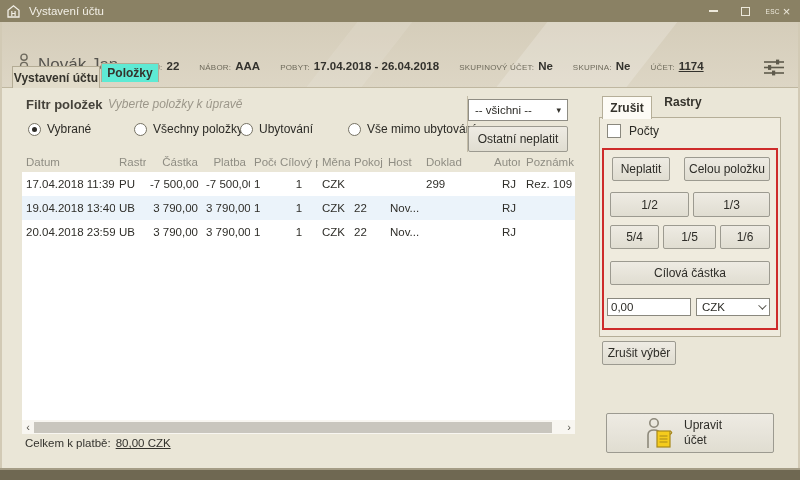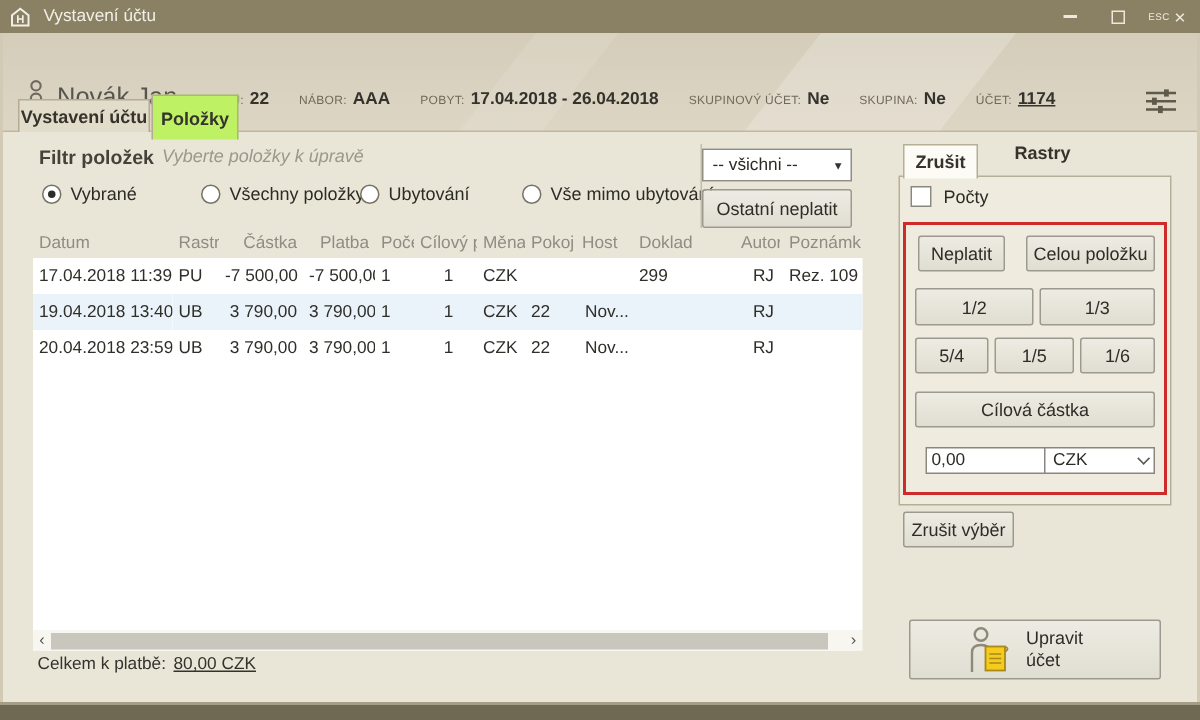--- a/index.html
+++ b/index.html
@@ -30,21 +30,21 @@
   .hfield{display:flex;align-items:baseline;white-space:nowrap;}
   .hfield .lab{font-size:8px;color:#6E6A5B;letter-spacing:.2px;}
   .hfield .val{font-size:11.5px;font-weight:bold;color:#33322D;margin-left:4px;}
   .hfield .val.link{text-decoration:underline;}
   .sliders-btn{position:absolute;right:14px;top:35px;width:24px;height:20px;display:flex;align-items:center;justify-content:center;}
 
   
   .tabline{position:absolute;left:0;top:87px;width:800px;height:1px;background:#BFB7A0;}
   .tab{position:absolute;display:flex;align-items:center;justify-content:center;font-size:12px;font-weight:600;color:#35332C;border:1px solid #B3AB94;}
   .tab.inactive{left:12px;top:66px;width:88px;height:22px;background:#E2DCCA;border-bottom:none;}
-  .tab.active{left:101px;top:63px;width:58px;height:30px;background:#bef264;border-bottom:none;z-index:3;}
+  .tab.active{left:101px;top:63px;width:58px;height:19px;background:#5eead4;border-bottom:none;z-index:3;}
 
   
   .content{position:absolute;left:0;top:88px;width:800px;height:380px;background:#EAE6D7;}
   .filter-title{position:absolute;left:26px;top:9px;font-size:13px;font-weight:bold;color:#45423A;}
   .filter-hint{position:absolute;left:108px;top:9px;font-size:12px;font-style:italic;color:#9C978A;}
   .radio-item{position:absolute;top:34px;display:flex;align-items:center;gap:6px;}
   .radio{width:13px;height:13px;border-radius:50%;background:#fff;border:1px solid #767264;position:relative;}
   .radio.checked::after{content:"";position:absolute;left:3px;top:3px;width:5px;height:5px;border-radius:50%;background:#2E2C27;}
   .rlabel{font-size:12px;color:#2C2B26;white-space:nowrap;}
   .vdivider{position:absolute;left:467px;top:8px;width:1px;height:56px;background:#C3BCA7;}
@@ -67,35 +67,35 @@
   .hs-arrow{position:absolute;top:0;width:12px;height:14px;display:flex;align-items:center;justify-content:center;font-size:11px;color:#55534B;}
   .hs-left{left:0;}
   .hs-right{right:0;}
   .hs-thumb{position:absolute;left:12px;top:1.5px;width:518px;height:11px;background:#C9C6BE;}
   .total-row{position:absolute;left:25px;top:349px;font-size:11.5px;color:#33322D;}
   .total-row .tv{margin-left:5px;text-decoration:underline;}
 
   
   .rtab{position:absolute;display:flex;align-items:center;justify-content:center;font-size:12px;font-weight:600;color:#35332C;}
   .rtab.active{left:602px;top:8px;width:50px;height:23px;background:#FDFBF5;border:1px solid #B5AE98;border-bottom:none;z-index:3;}
-  .rtab.inactive{left:657px;top:4px;width:52px;height:20px;margin-left:12px;}
+  .rtab.inactive{left:657px;top:4px;width:52px;height:20px;}
   .groupbox{position:absolute;left:599px;top:29px;width:182px;height:220px;background:#EFEBDE;border:1px solid #B5AE98;}
   .chk{position:absolute;left:607px;top:36px;width:14px;height:14px;background:#fff;border:1px solid #8A887E;}
   .chk-label{position:absolute;left:629px;top:36px;font-size:12px;color:#2C2B26;}
   .redbox{position:absolute;left:602px;top:60px;width:176px;height:182px;border:2px solid #CE2B2B;}
   .redbox .btn{position:absolute;}
   .rb-nopay{left:8px;top:7px;width:58px;height:24px;}
   .rb-whole{left:80px;top:7px;width:86px;height:24px;}
   .rb-half{left:6px;top:42px;width:79px;height:25px;}
   .rb-third{left:89px;top:42px;width:77px;height:25px;}
   .rb-quarter{left:6px;top:75px;width:49px;height:24px;}
   .rb-fifth{left:59px;top:75px;width:53px;height:24px;}
   .rb-sixth{left:116px;top:75px;width:50px;height:24px;}
   .rb-target{left:6px;top:111px;width:160px;height:24px;}
-  .amount-input{position:absolute;left:13px;top:148px;width:84px;height:18px;border:1px solid #8A887E;background:#fff;font-size:11.5px;color:#2C2B26;padding:0 3px;}
+  .amount-input{position:absolute;left:3px;top:148px;width:84px;height:18px;border:1px solid #8A887E;background:#fff;font-size:11.5px;color:#2C2B26;padding:0 3px;}
   .currency-select{position:absolute;left:92px;top:148px;width:74px;height:18px;border:1px solid #8A887E;background:#fff;display:flex;align-items:center;font-size:11.5px;color:#2C2B26;padding:0 5px;}
   .chev{margin-left:auto;width:6px;height:6px;border-right:1.4px solid #55534B;border-bottom:1.4px solid #55534B;transform:rotate(45deg) translateY(-2px);}
   .clear-btn{position:absolute;left:602px;top:253px;width:74px;height:24px;}
   .reset-btn{position:absolute;left:682px;top:253px;width:97px;height:24px;}
   .edit-btn{position:absolute;left:606px;top:325px;width:168px;height:40px;gap:10px;}
   .edit-btn .edit-label{width:52px;font-size:12px;line-height:1.25;color:#2E2D28;white-space:normal;}
 
   
   .frame-left{position:absolute;left:0;top:22px;width:2px;height:446px;background:#D2CAB5;}
   .frame-right{position:absolute;right:0;top:22px;width:2px;height:446px;background:#D2CAB5;}

